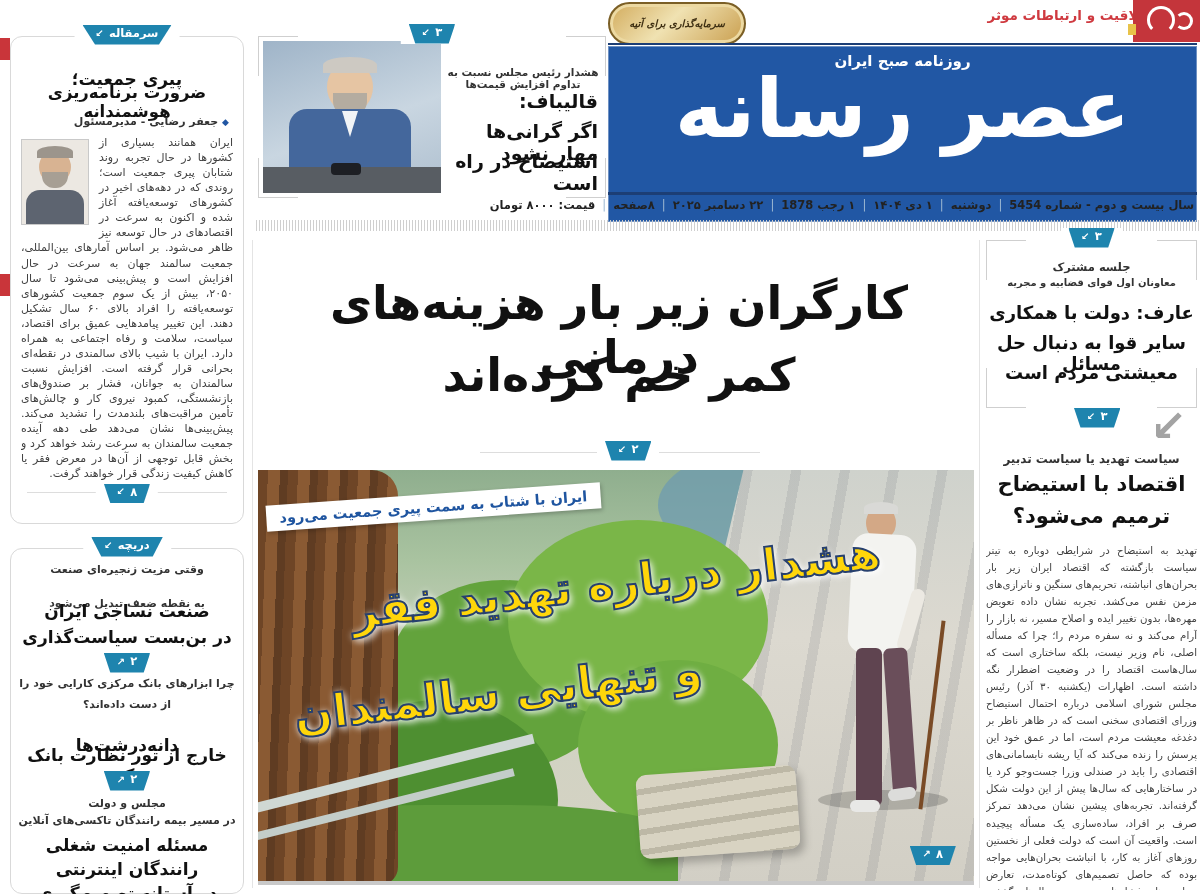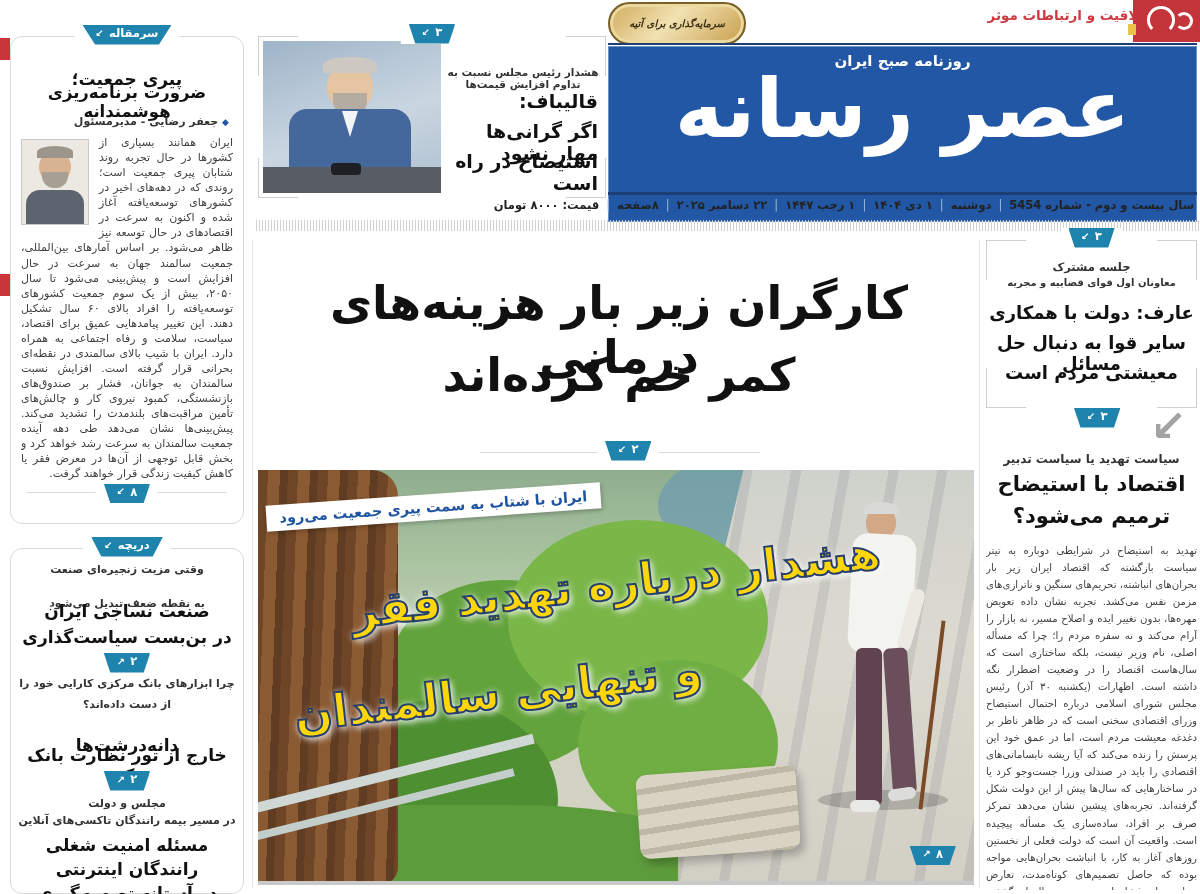--- a/index.html
+++ b/index.html
@@ -100,21 +100,21 @@
   <div class="abs mast" style="left:608px;top:46px;width:589px;height:176px;">
     <div class="sub rtl">روزنامه صبح ایران</div>
     <div class="ttl rtl">عصر رسانه</div>
   </div>
   <div class="navyrule" style="left:608px;top:192px;width:589px;height:3px;"></div>
 
   <div class="abs dateline" style="right:6px;top:198px;">
     <span>سال بیست و دوم - شماره 5454</span>
     <span>دوشنبه</span>
     <span>۱ دی ۱۴۰۴</span>
-    <span>۱ رجب ۱۴۴۷</span>
+    <span>۱ رجب 1878</span>
     <span>۲۲ دسامبر ۲۰۲۵</span>
     <span>۸صفحه</span>
     <span>قیمت: ۸۰۰۰ تومان</span>
   </div>
   <div class="hatch" style="left:256px;top:220px;width:944px;height:11px;"></div>
 
   <div class="abs" style="left:0;top:38px;width:10px;height:22px;background:#c9353a;"></div>
   <div class="abs" style="left:0;top:274px;width:10px;height:22px;background:#c9353a;"></div>
 
   <div class="roundbox" style="left:10px;top:36px;width:232px;height:486px;">

